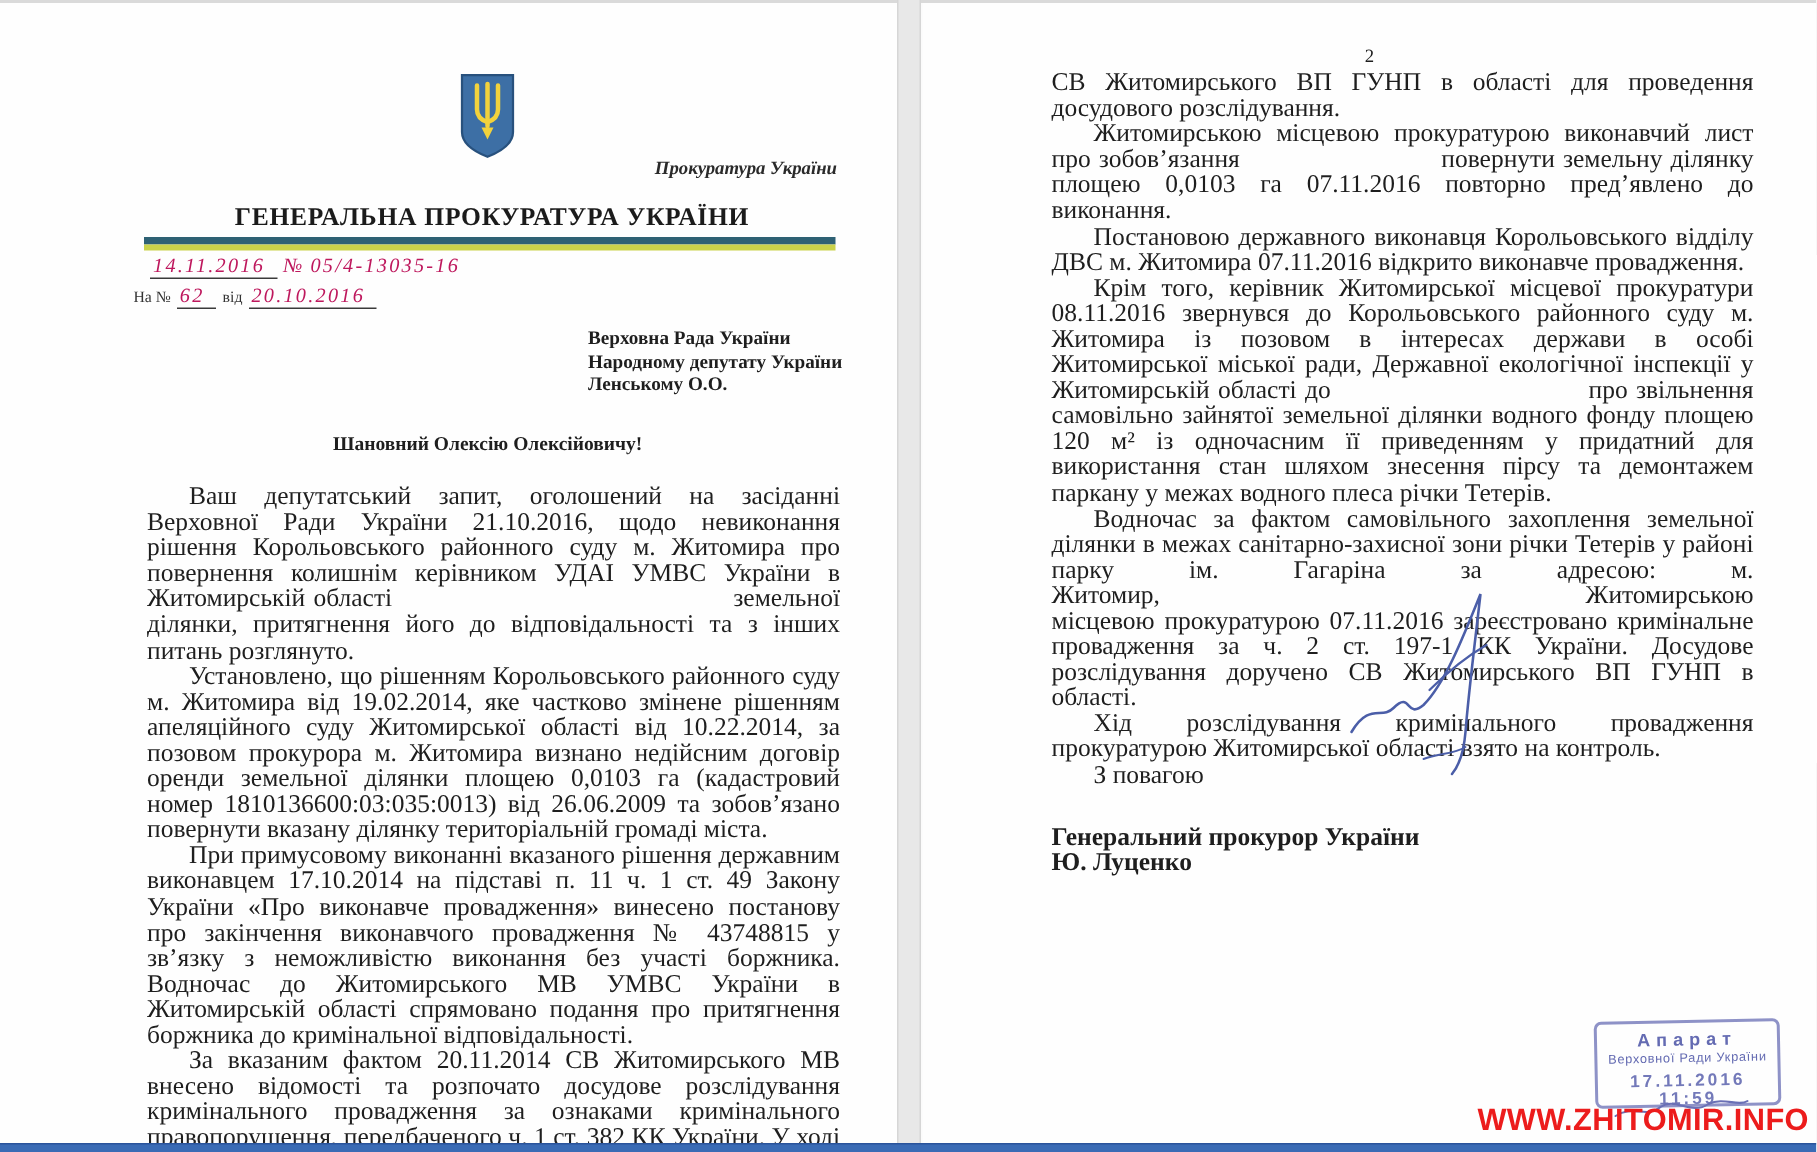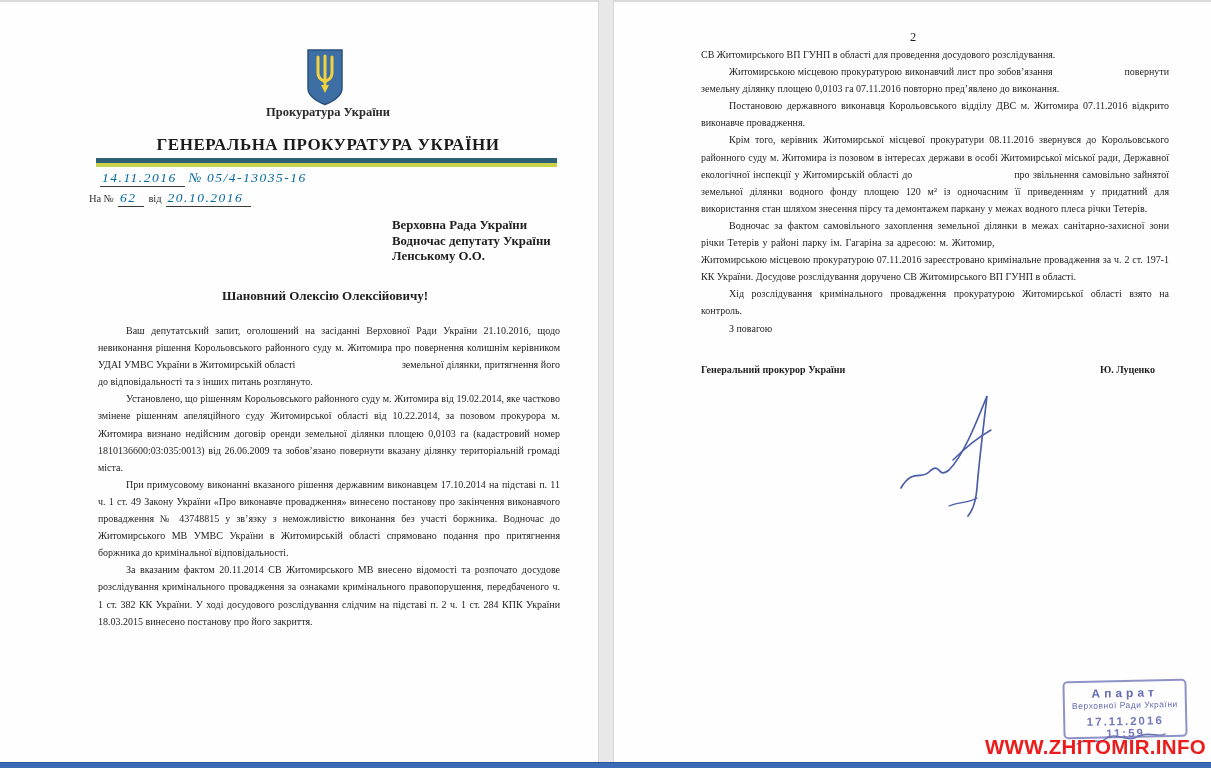--- a/index.html
+++ b/index.html
@@ -8,49 +8,49 @@
   .top-line{position:absolute;top:0;left:0;width:100%;height:2px;background:#dadada;}
   .page{position:absolute;top:2px;bottom:5px;background:#fefefe;}
   .page-1{left:0;width:598px;}
   .page-divider{position:absolute;left:598px;top:0;bottom:0;width:16px;background:#e8e8e8;
                 border-left:1px solid #d6d6d6;border-right:1px solid #d6d6d6;box-sizing:border-box;}
   .page-2{left:615px;width:596px;}
   .bottom-bar{position:absolute;left:0;bottom:0;width:100%;height:5px;background:#3a6bb5;border-top:1px solid #2a549c;}
 
   
   .emblem{position:absolute;left:306px;top:46px;width:38px;height:58px;}
-  .org-small{position:absolute;left:98px;top:103px;width:460px;text-align:center;
-             font-weight:bold;font-size:12.5px;color:#2a2a2a;}
+  .org-small{position:absolute;left:98px;top:103px;width:460px;text-align:right;
+             font-weight:bold;font-size:12.5px;color:#2a2a2a;font-style:italic;}
   .org-large{position:absolute;left:60px;top:117px;width:536px;text-align:center;
              font-weight:bold;font-size:17px;letter-spacing:0.5px;color:#1b1b1b;margin-top:16px;}
   .addr-row{position:absolute;left:98px;top:141px;width:459px;display:flex;
             justify-content:space-between;font-size:10.5px;color:#333;}
   .stripe{position:absolute;left:96px;top:156px;width:461px;height:9px;}
   .stripe .blue{height:5px;background:#2e6174;}
   .stripe .yellow{height:4px;background:#c9d24a;}
 
   .reg-line1{position:absolute;left:100px;top:166px;white-space:nowrap;}
   .reg-line2{position:absolute;left:89px;top:186px;white-space:nowrap;}
-  .hw{font-style:italic;letter-spacing:1.5px;color:#0369a1;font-size:13.5px;}
+  .hw{font-style:italic;letter-spacing:1.5px;color:#be185d;font-size:13.5px;}
   .hw-u{border-bottom:1px solid #3a3a3a;padding:0 8px 1px 2px;}
   .lbl{font-size:10.5px;color:#333;}
 
   .addressee{position:absolute;left:364px;top:216px;font-weight:bold;font-size:12.8px;line-height:15.5px;margin-left:28px;}
   .salutation{position:absolute;left:222px;top:286px;font-weight:bold;font-size:13px;text-align:right;}
 
-  .body-text{position:absolute;font-size:10px;line-height:17.1px;text-align:justify;}
+  .body-text{position:absolute;font-size:17px;line-height:17.1px;text-align:justify;}
   .body-1{left:98px;top:320px;width:462px;}
   .body-text p{margin:0;text-indent:28px;}
   .body-text p.no-indent{text-indent:0;}
 
   
   .page-num{position:absolute;left:0;top:28px;width:100%;text-align:center;font-size:12.5px;}
   .body-2{left:86px;top:44px;width:468px;}
   .closing{margin:26px 0 0 42px;font-weight:normal;text-indent:0;}
-  .signer-row{display:flex;justify-content:space-between;margin-top:24px;padding-right:14px;font-weight:bold;}
+  .signer-row{display:flex;justify-content:space-between;margin-top:24px;padding-right:14px;font-weight:bold;flex-direction:column;}
   .signature-svg{position:absolute;left:276px;top:384px;width:124px;height:136px;}
 
   .stamp{position:absolute;left:448px;top:678px;width:124px;height:58px;
          border:2px solid rgba(104,110,180,0.75);border-radius:5px;
          color:#646bb2;text-align:center;transform:rotate(-1.2deg);
          font-family:"Liberation Sans","DejaVu Sans",sans-serif;box-sizing:border-box;padding-top:4px;}
   .stamp-l1{font-size:12px;font-weight:bold;letter-spacing:4px;}
   .stamp-l2{font-size:8.5px;letter-spacing:0.5px;}
   .stamp-l3{font-size:11.5px;letter-spacing:2px;margin-top:5px;font-weight:bold;opacity:0.9;}
   .stamp-scribble{position:absolute;left:458px;top:726px;width:96px;height:22px;}
@@ -90,21 +90,21 @@
     </div>
     <div class="reg-line2">
       <span class="lbl">На №</span>
       <span class="hw hw-u">62</span>
       <span class="lbl">від</span>
       <span class="hw hw-u">20.10.2016</span>
     </div>
 
     <div class="addressee">
       <div>Верховна Рада України</div>
-      <div>Водночас депутату України</div>
+      <div>Народному депутату України</div>
       <div>Ленському О.О.</div>
     </div>
 
     <div class="salutation">Шановний Олексію Олексійовичу!</div>
 
     <div class="body-text body-1">
       <p>Ваш депутатський запит, оголошений на засіданні Верховної Ради України 21.10.2016, щодо невиконання рішення Корольовського районного суду м. Житомира про повернення колишнім керівником УДАІ УМВС України в Житомирській області&nbsp;&nbsp;&nbsp;&nbsp;&nbsp;&nbsp;&nbsp;&nbsp;&nbsp;&nbsp;&nbsp;&nbsp;&nbsp;&nbsp;&nbsp;&nbsp;&nbsp;&nbsp;&nbsp;&nbsp;&nbsp;&nbsp;&nbsp;&nbsp;&nbsp;&nbsp;&nbsp;&nbsp;&nbsp;&nbsp;&nbsp;&nbsp;&nbsp;&nbsp;&nbsp;&nbsp;&nbsp;&nbsp;&nbsp;&nbsp; земельної ділянки, притягнення його до відповідальності та з інших питань розглянуто.</p>
       <p>Установлено, що рішенням Корольовського районного суду м. Житомира від 19.02.2014, яке частково змінене рішенням апеляційного суду Житомирської області від 10.22.2014, за позовом прокурора м. Житомира визнано недійсним договір оренди земельної ділянки площею 0,0103 га (кадастровий номер 1810136600:03:035:0013) від 26.06.2009 та зобов’язано повернути вказану ділянку територіальній громаді міста.</p>
       <p>При примусовому виконанні вказаного рішення державним виконавцем 17.10.2014 на підставі п. 11 ч. 1 ст. 49 Закону України «Про виконавче провадження» винесено постанову про закінчення виконавчого провадження № 43748815 у зв’язку з неможливістю виконання без участі боржника. Водночас до Житомирського МВ УМВС України в Житомирській області спрямовано подання про притягнення боржника до кримінальної відповідальності.</p>
       <p>За вказаним фактом 20.11.2014 СВ Житомирського МВ внесено відомості та розпочато досудове розслідування кримінального провадження за ознаками кримінального правопорушення, передбаченого ч. 1 ст. 382 КК України. У ході досудового розслідування слідчим на підставі п. 2 ч. 1 ст. 284 КПК України 18.03.2015 винесено постанову про його закриття.</p>

